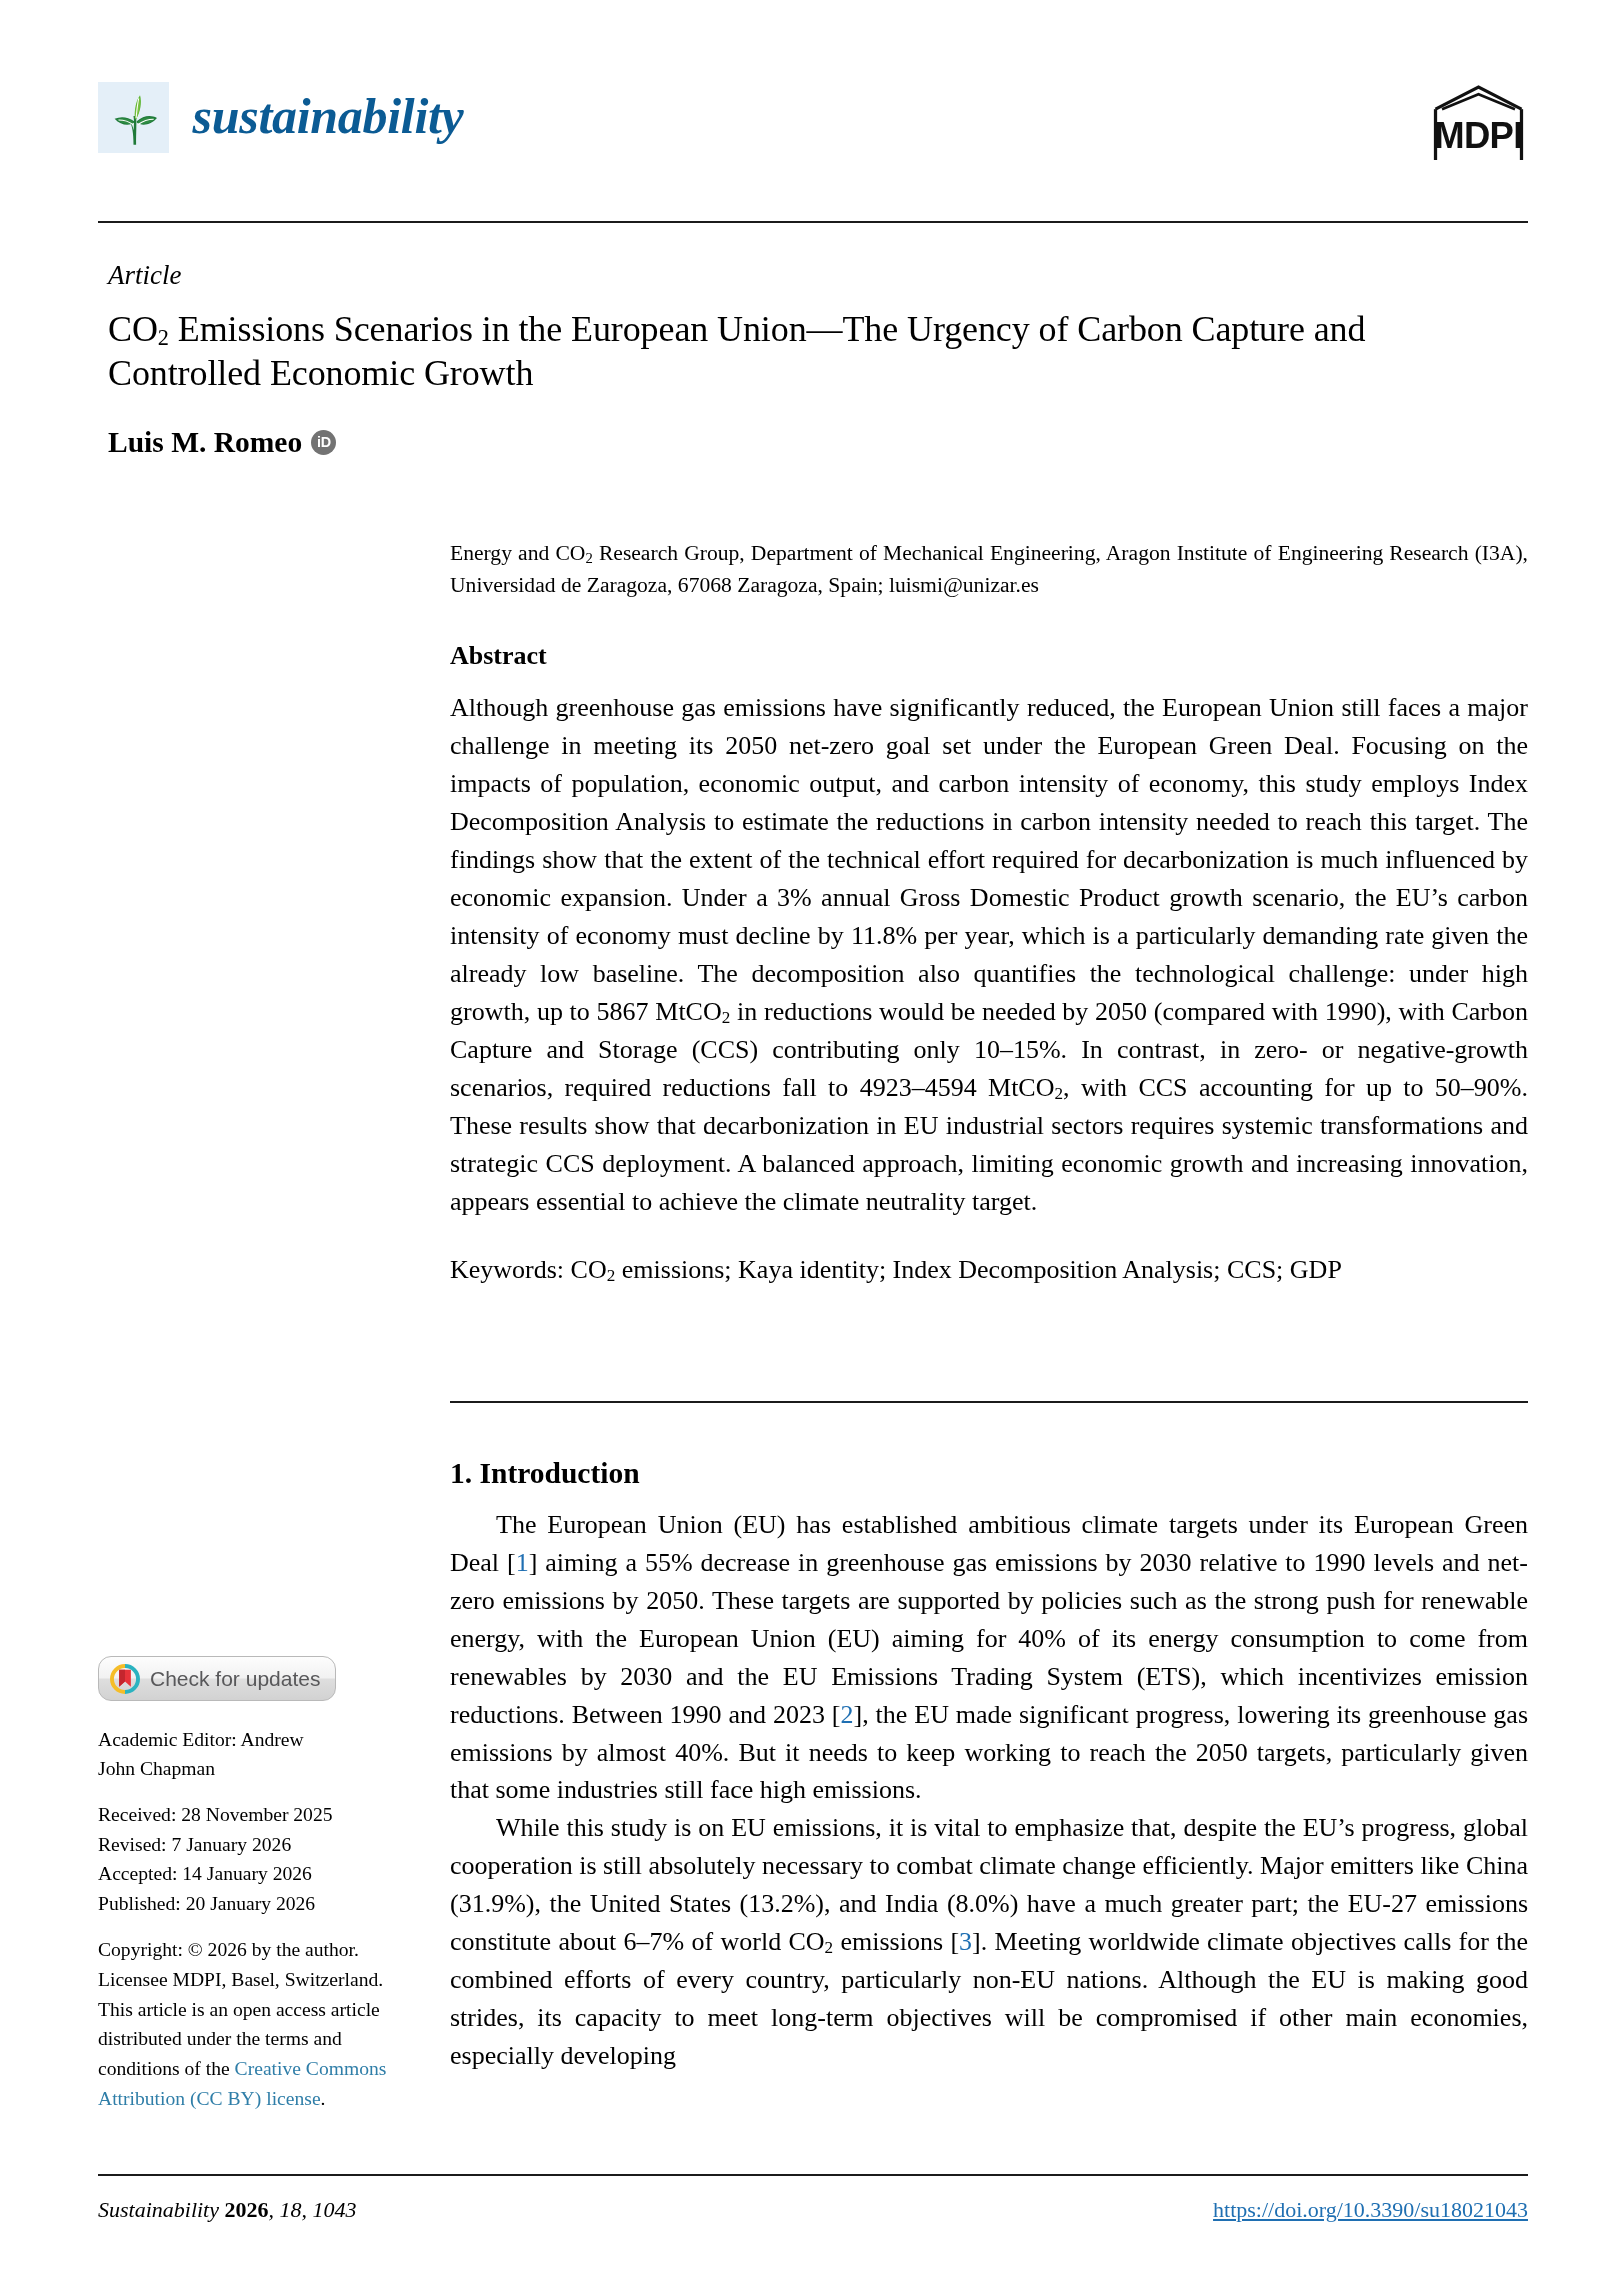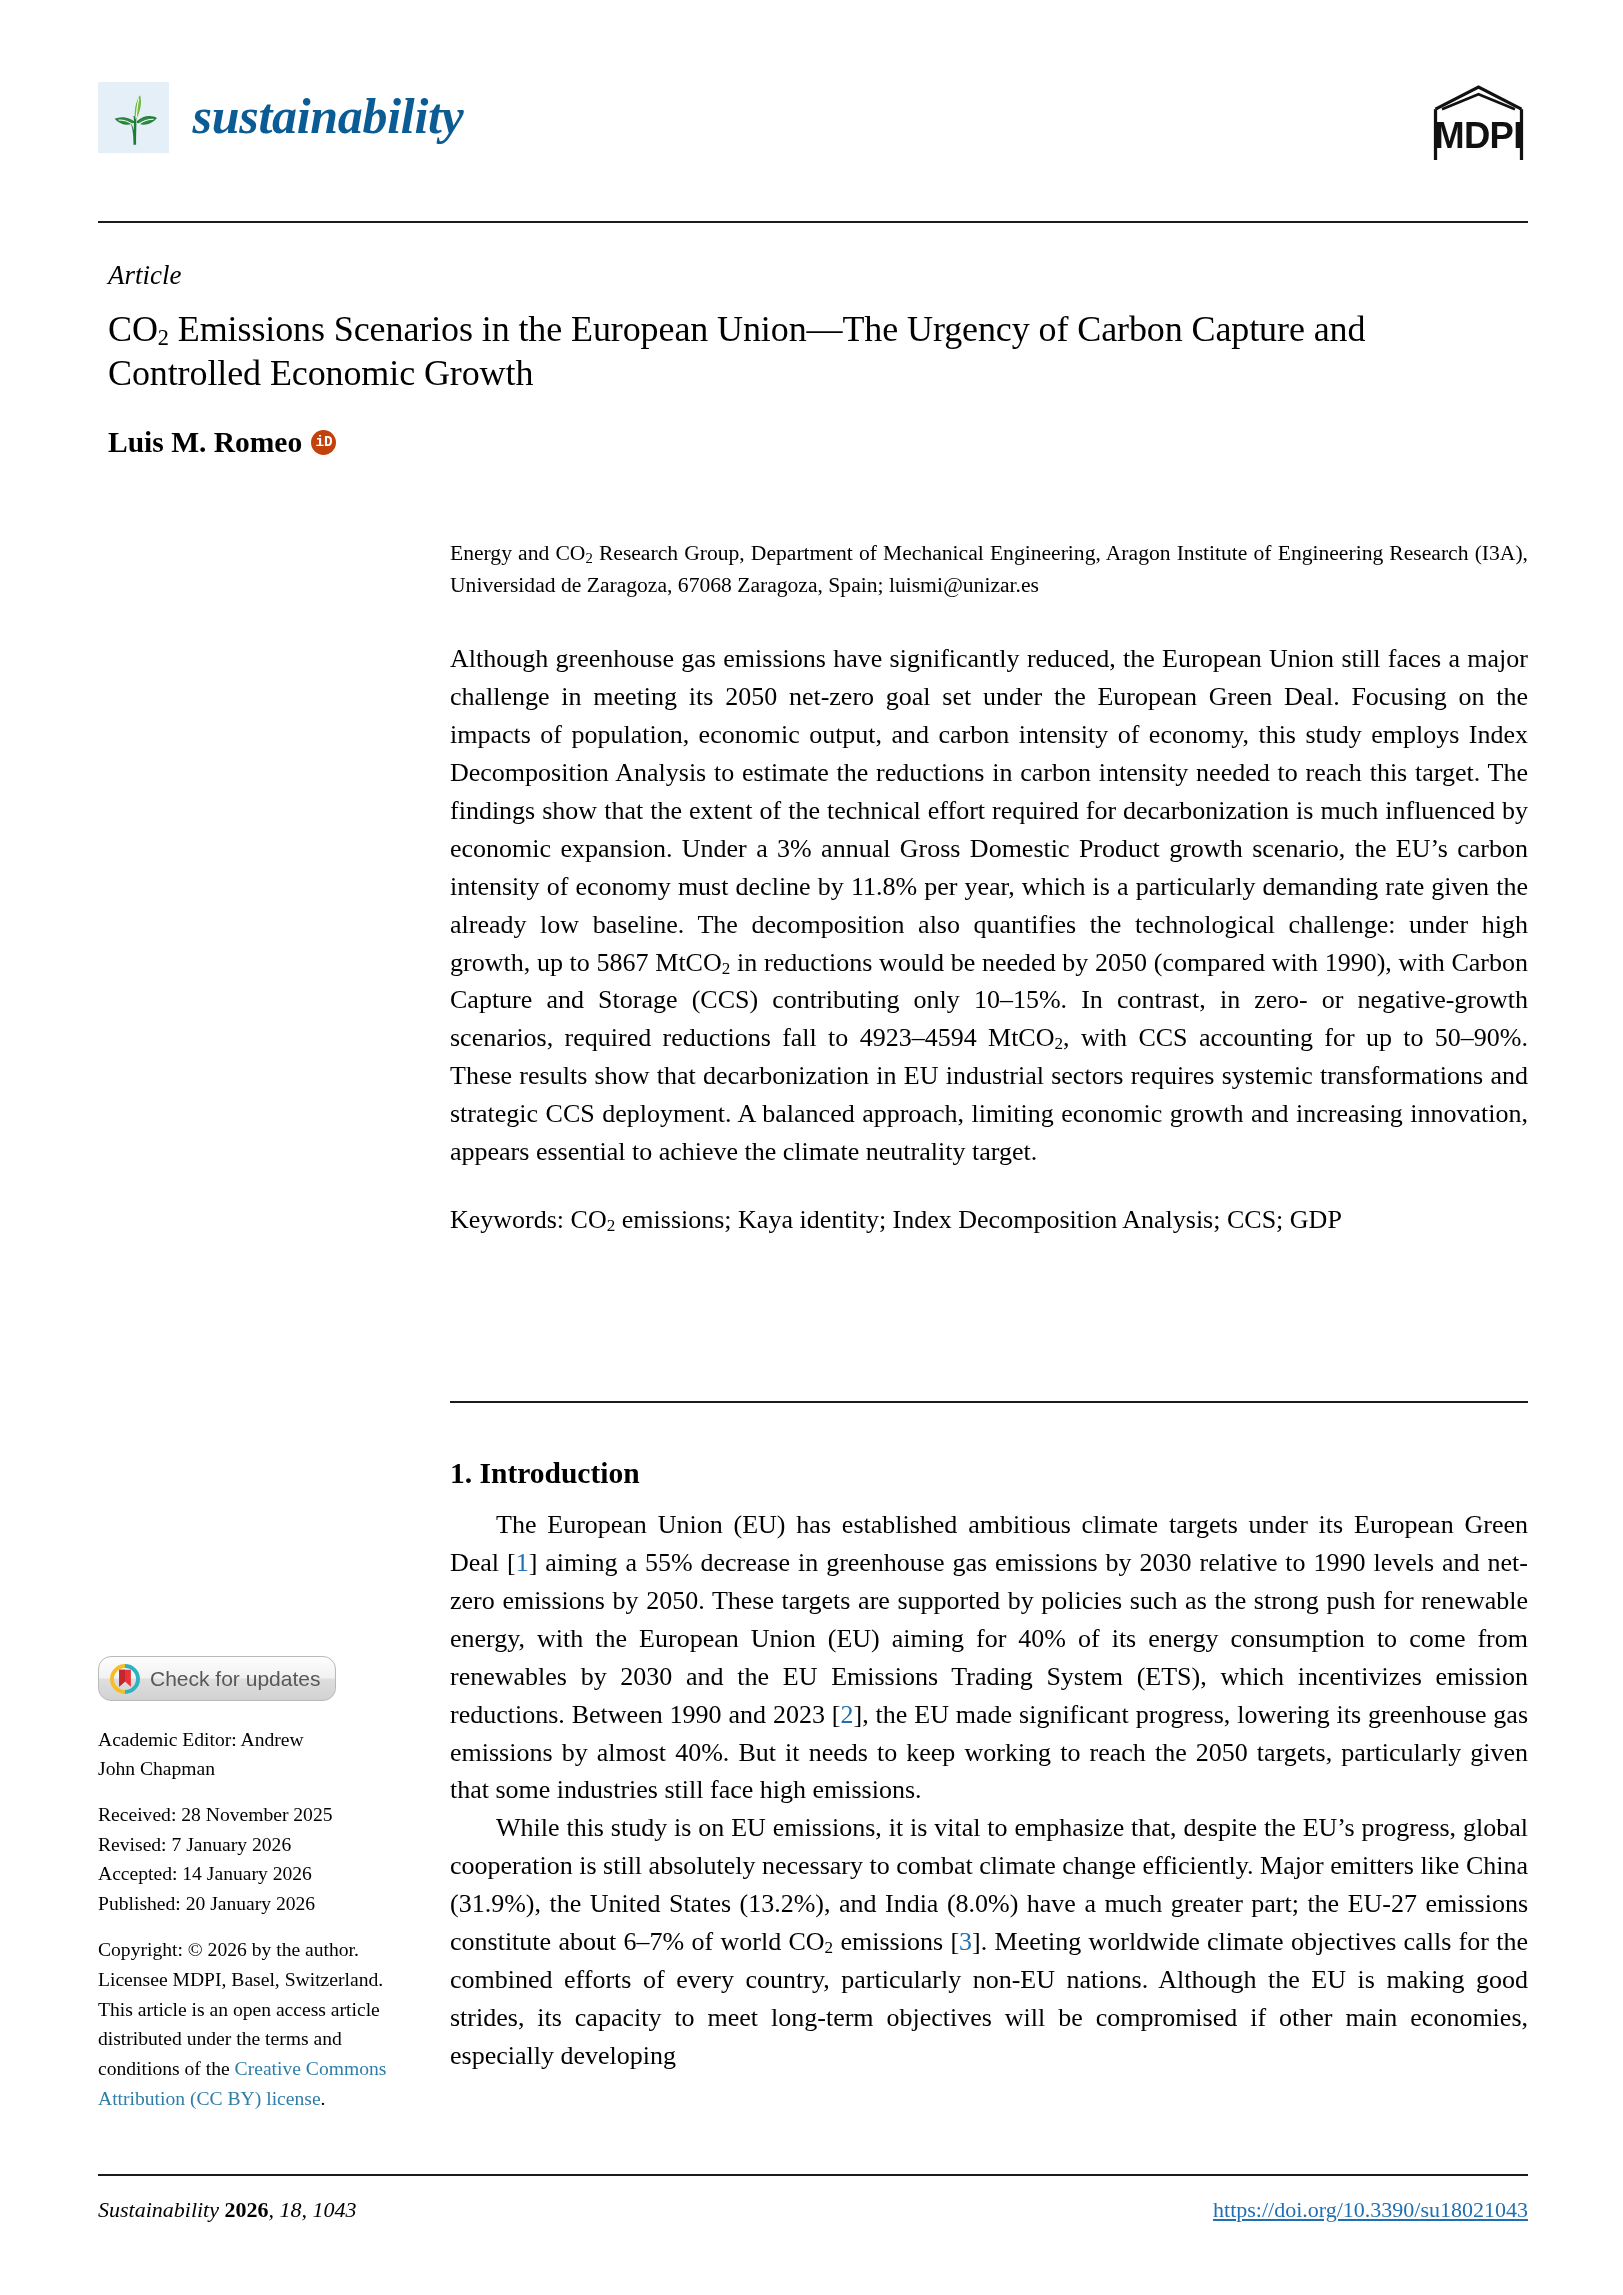--- a/index.html
+++ b/index.html
@@ -116,23 +116,23 @@
     font-size: 29.5px;
     line-height: 1.2;
     display: flex;
     align-items: center;
     gap: 9.2px;
   }
   .orcid {
     width: 25px;
     height: 25px;
     border-radius: 50%;
-    background: #c2410c;
+    background: #737373;
     color: #ffffff;
-    font-family: Liberation Mono, monospace;
+    font-family: Liberation Sans, sans-serif;
     font-weight: 700;
     font-size: 14.4px;
     line-height: 25px;
     text-align: center;
     letter-spacing: -0.3px;
     display: inline-block;
     flex: none;
   }
 
   
@@ -312,20 +312,21 @@
     </div>
 
     <div class="side-copy">
       <p><b class="bold">Copyright:</b><span> © 2026 by the author. Licensee MDPI, Basel, Switzerland. This article is an open access article distributed under the terms and conditions of the </span><a class="link" href="#">Creative Commons</a> <a class="link" href="#">Attribution (CC BY) license</a><span>.</span></p>
     </div>
   </div>
 
   <div class="main-col">
     <p class="affil"><span>Energy and CO</span><sub>2</sub><span> Research Group, Department of Mechanical Engineering, Aragon Institute of Engineering Research (I3A), Universidad de Zaragoza, 67068 Zaragoza, Spain; luismi@unizar.es</span></p>
 
+    <div class="h-abstract">Abstract</div>
     <p class="abstract-body"><span>Although greenhouse gas emissions have significantly reduced, the European Union still faces a major challenge in meeting its 2050 net-zero goal set under the European Green Deal. Focusing on the impacts of population, economic output, and carbon intensity of economy, this study employs Index Decomposition Analysis to estimate the reductions in carbon intensity needed to reach this target. The findings show that the extent of the technical effort required for decarbonization is much influenced by economic expansion. Under a 3% annual Gross Domestic Product growth scenario, the EU’s carbon intensity of economy must decline by 11.8% per year, which is a particularly demanding rate given the already low baseline. The decomposition also quantifies the technological challenge: under high growth, up to 5867 MtCO</span><sub>2</sub><span> in reductions would be needed by 2050 (compared with 1990), with Carbon Capture and Storage (CCS) contributing only 10–15%. In contrast, in zero- or negative-growth scenarios, required reductions fall to 4923–4594 MtCO</span><sub>2</sub><span>, with CCS accounting for up to 50–90%. These results show that decarbonization in EU industrial sectors requires systemic transformations and strategic CCS deployment. A balanced approach, limiting economic growth and increasing innovation, appears essential to achieve the climate neutrality target.</span></p>
 
     <p class="keywords"><b class="bold">Keywords:</b><span> CO</span><sub>2</sub><span> emissions; Kaya identity; Index Decomposition Analysis; CCS; GDP</span></p>
   </div>
 
   <div class="rule-col"></div>
 
   <div class="section-wrap">
     <div class="h1">1. Introduction</div>
     <p class="para"><span>The European Union (EU) has established ambitious climate targets under its European Green Deal [</span><a class="link-blue" href="#">1</a><span>] aiming a 55% decrease in greenhouse gas emissions by 2030 relative to 1990 levels and net-zero emissions by 2050. These targets are supported by policies such as the strong push for renewable energy, with the European Union (EU) aiming for 40% of its energy consumption to come from renewables by 2030 and the EU Emissions Trading System (ETS), which incentivizes emission reductions. Between 1990 and 2023 [</span><a class="link-blue" href="#">2</a><span>], the EU made significant progress, lowering its greenhouse gas emissions by almost 40%. But it needs to keep working to reach the 2050 targets, particularly given that some industries still face high emissions.</span></p>

